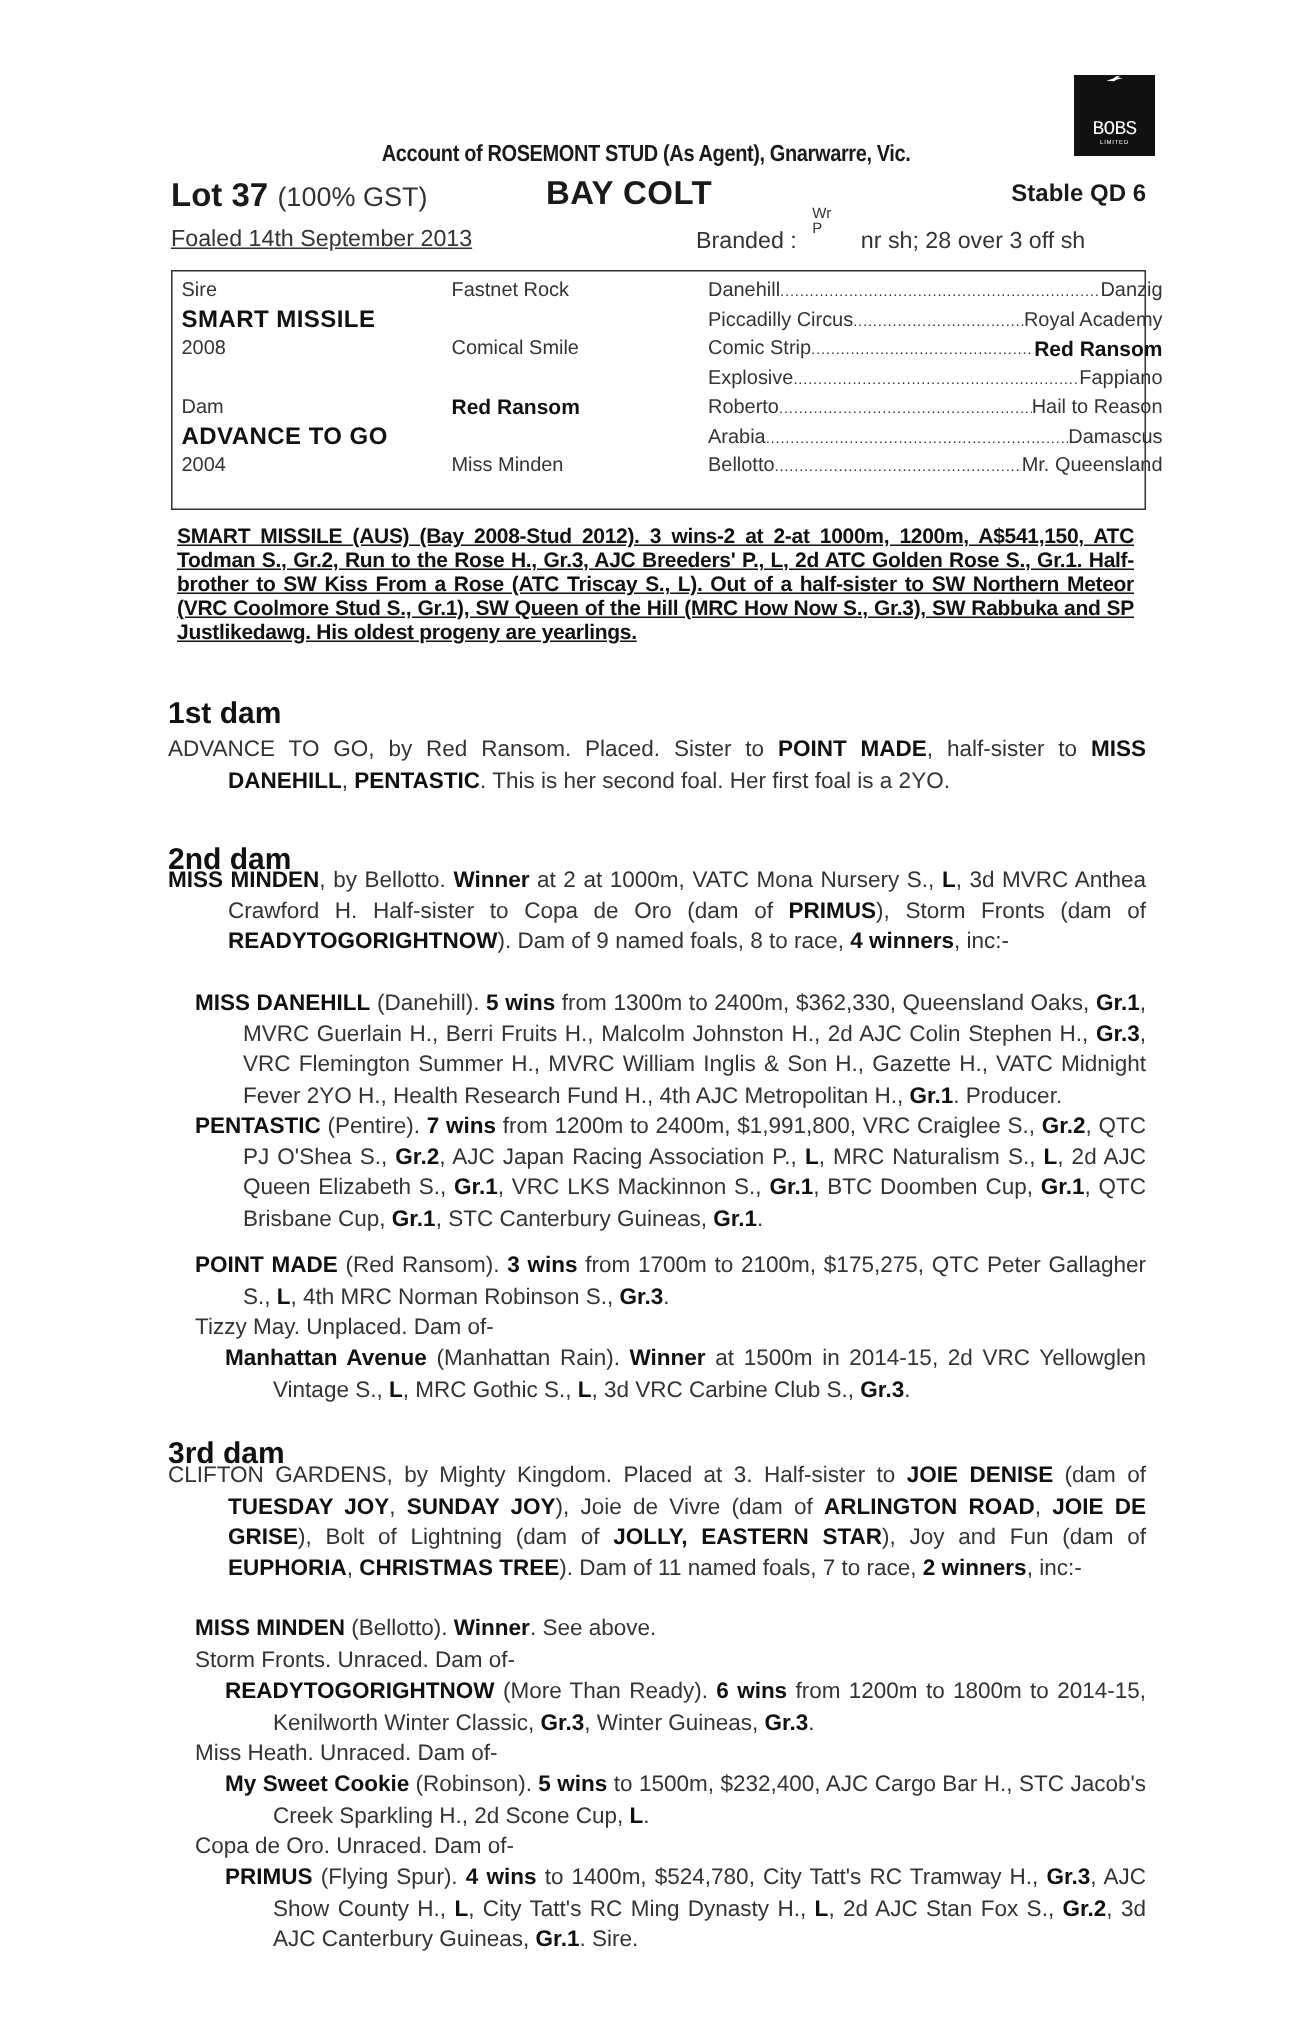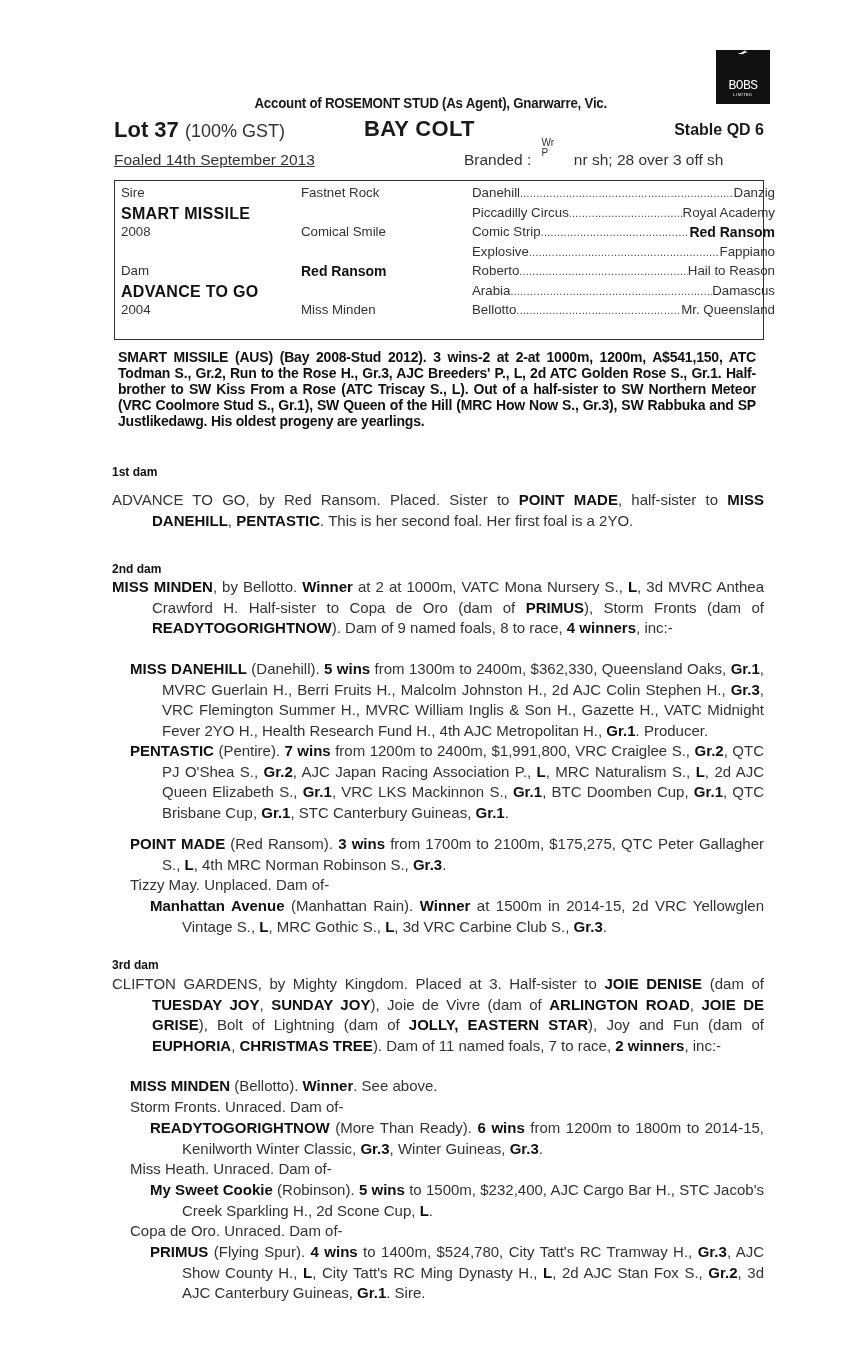--- a/index.html
+++ b/index.html
@@ -34,23 +34,23 @@
   .c2.bold { font-weight: bold; color: #111; font-size: 14px; }
   .c3 { position: absolute; left: 320px; width: 303px; display: flex; margin-left: 37px; }
   .c3 .l { white-space: nowrap; }
   .c3 .dots { flex: 1; overflow: hidden; white-space: nowrap; letter-spacing: 0.5px; }
   .c3 .dots::after { content: "................................................................................................"; font-size: 10px; }
   .c3 .r { white-space: nowrap; }
   .c3 .r.bold { font-weight: bold; color: #111; font-size: 14px; }
 
   .sire-blurb { position: absolute; left: 118px; top: 349px; width: 638px; font-size: 14px;
                 font-weight: 900; line-height: 16px; text-align: justify; color: #111;
-                letter-spacing: -0.2px; }
+                letter-spacing: -0.2px; text-decoration: underline; }
 
-  .section-title { position: absolute; left: 112px; font-size: 12px; font-weight: 900; color: #111; }
+  .section-title { position: absolute; left: 112px; font-size: 20px; font-weight: 900; color: #111; }
   .para { position: absolute; left: 112px; width: 652px; font-size: 15px; line-height: 20.5px;
           color: #333; text-align: justify; }
   .para b { color: #111; font-weight: 900; }
   .indent1 { left: 130px; width: 634px; }
   .indent2 { left: 150px; width: 614px; }
   .hang { padding-left: 32px; text-indent: -32px; box-sizing: border-box; }
   .hang-l { padding-left: 40px; text-indent: -40px; box-sizing: border-box; }
 </style>
 </head>
 <body>

